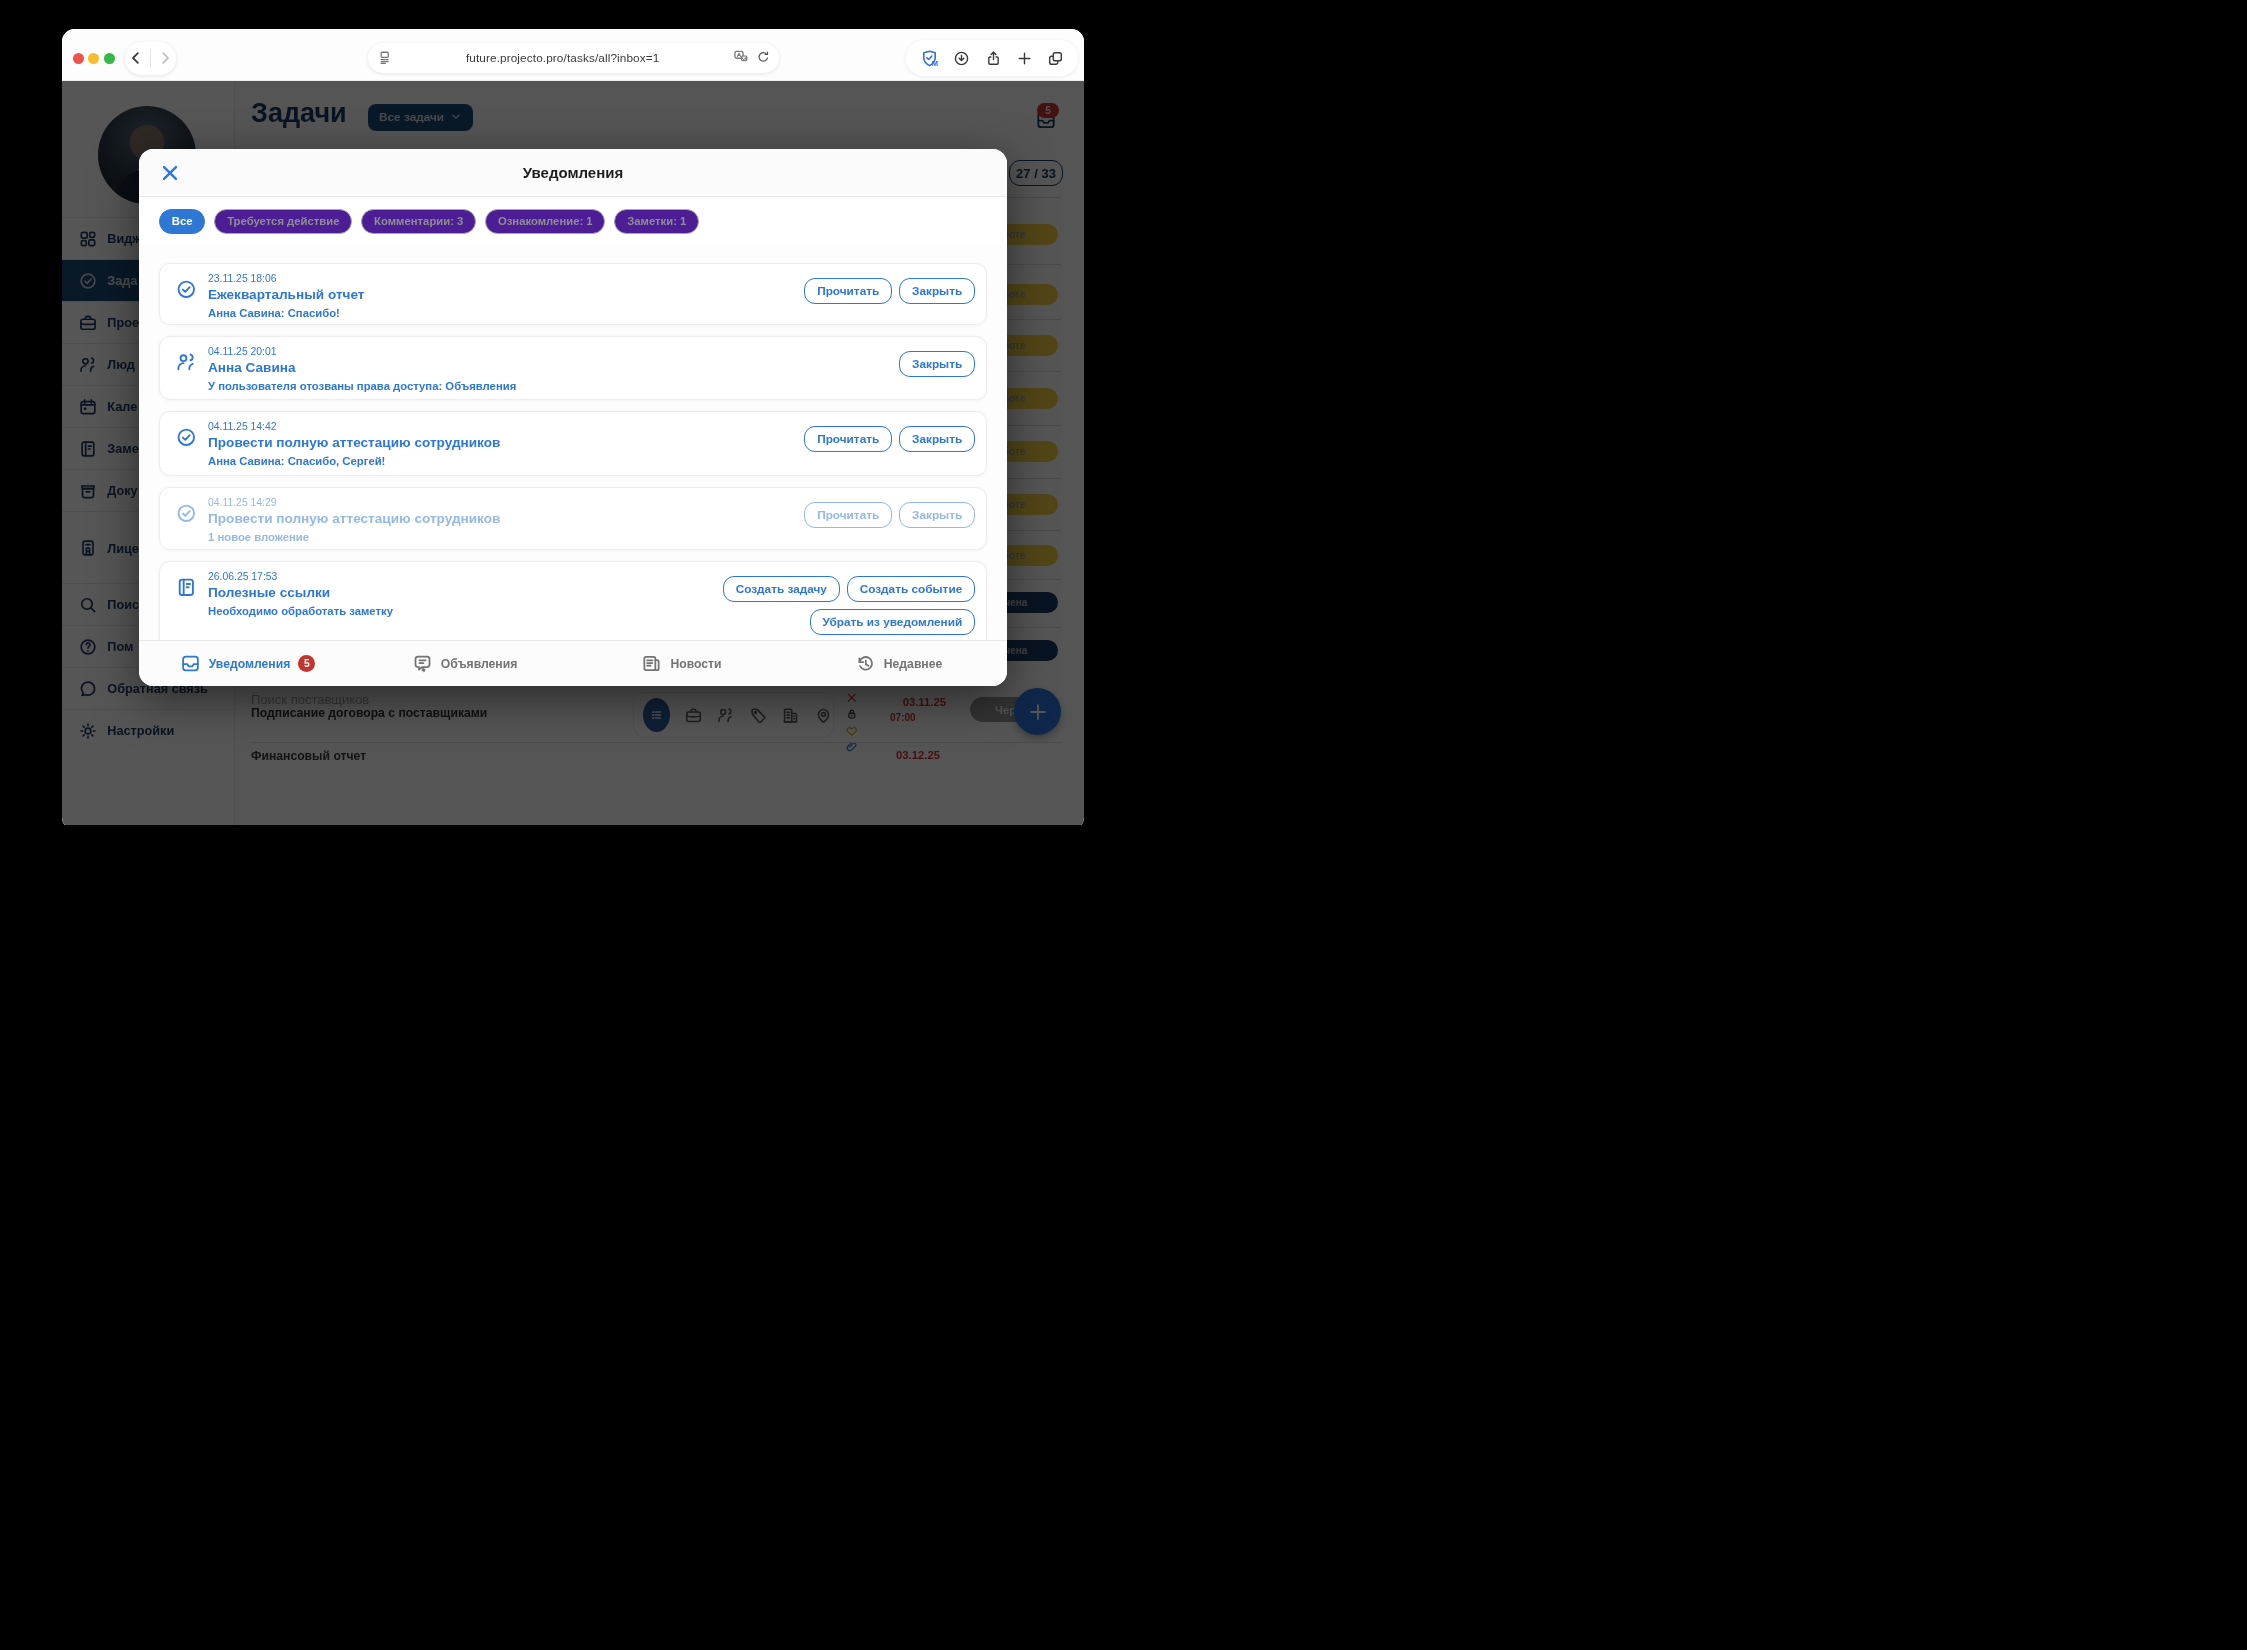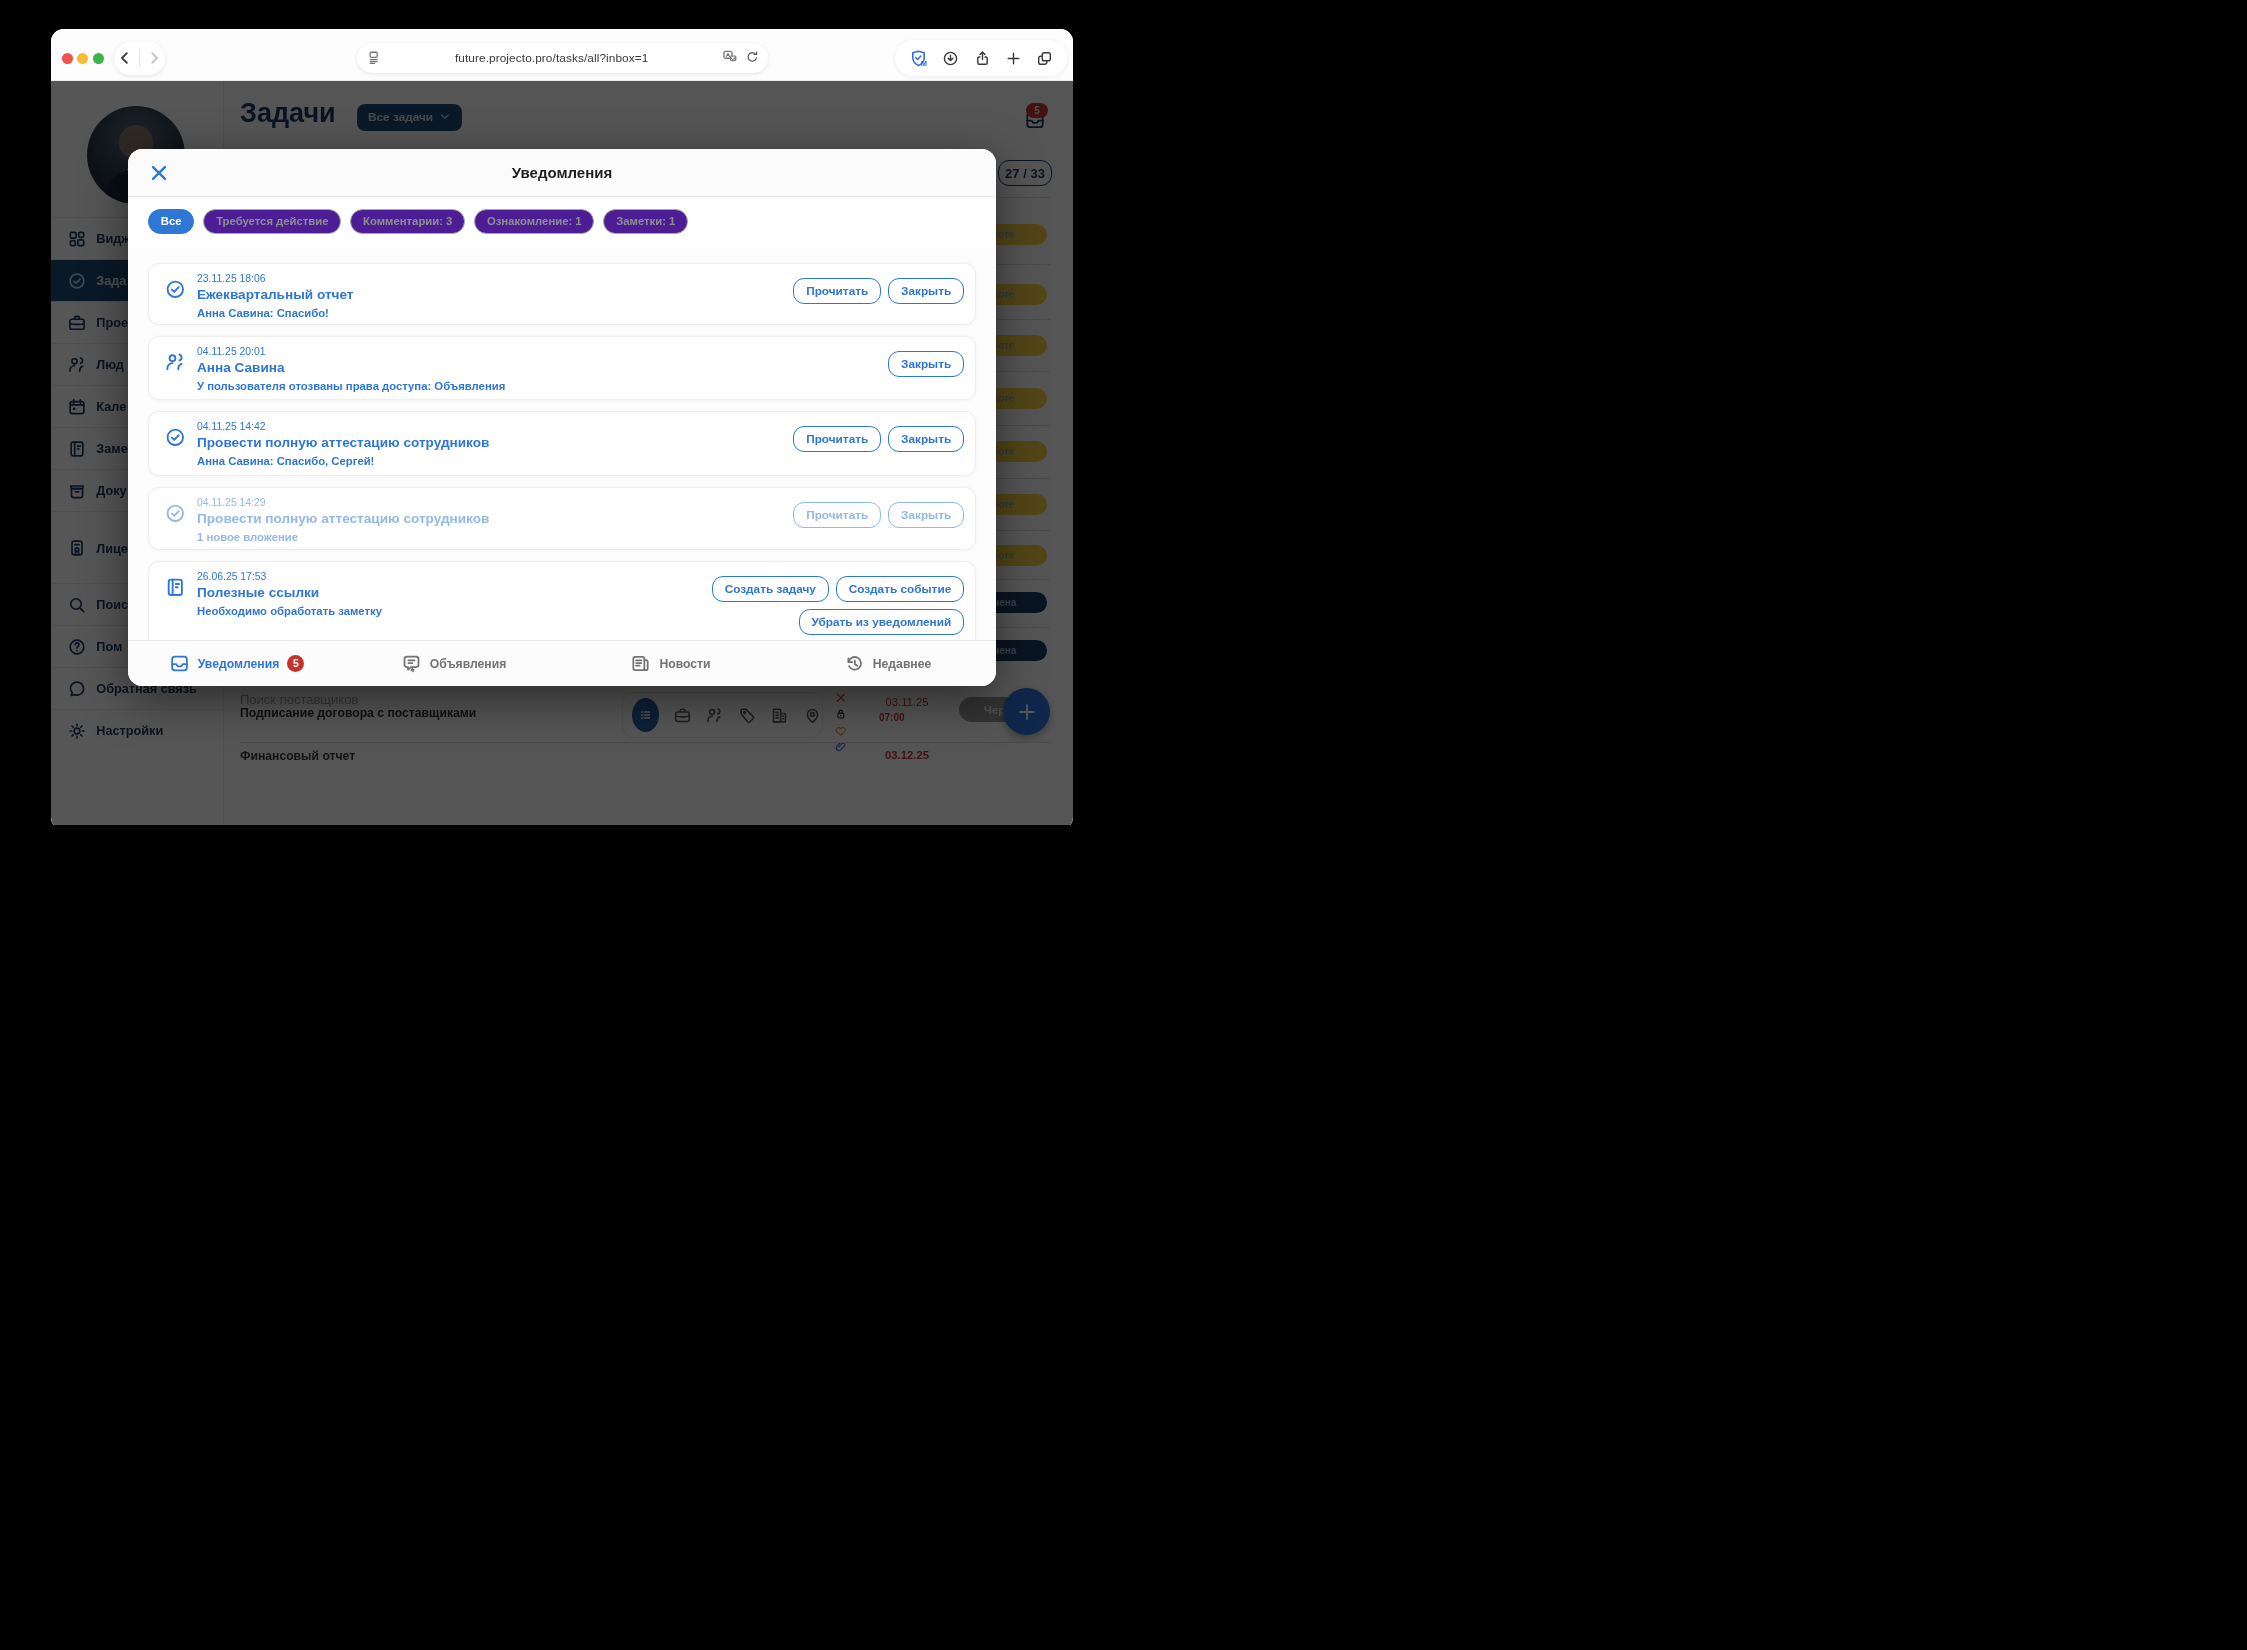--- a/index.html
+++ b/index.html
@@ -1,18 +1,18 @@
 <!DOCTYPE html>
 <html style="font-size:14.5px"><head>
 <meta charset="utf-8">
 <style>
   html,body{margin:0;padding:0;background:#000;}
   body{width:1124px;height:825px;position:relative;overflow:hidden;
        font-family:"Liberation Sans", sans-serif;-webkit-font-smoothing:antialiased;}
-  .window{position:absolute;left:51px;top:29px;width:1022px;height:801px;border-radius:12.7px;
+  .window{position:absolute;left:62px;top:29px;width:1022px;height:801px;border-radius:12.7px;
           background:#fff;overflow:hidden;box-shadow:0 22px 72px rgba(0,0,0,.6);}
   
   .chrome{position:absolute;left:0;top:0;right:0;height:51px;background:#fdfdfe;border-bottom:0.9px solid #ececec;z-index:40;}
   .tl{position:absolute;top:23.5px;width:11px;height:11px;border-radius:50%;}
   .tl.r{left:11px;background:#f0524d;}
   .tl.y{left:26px;background:#f6bc32;}
   .tl.g{left:42px;background:#39b64a;}
   .navpill{position:absolute;left:63px;top:12.7px;width:51px;height:33px;border-radius:16.3px;background:#fff;
            box-shadow:0 0.9px 4.5px rgba(0,0,0,.10);display:flex;align-items:center;justify-content:space-around;}
   .navsep{width:0.9px;height:18px;background:#e4e4e4;}
@@ -66,21 +66,21 @@
             display:flex;align-items:center;gap:13.6px;padding-left:9px;box-sizing:border-box;}
   .listcircle{width:34px;height:34px;border-radius:50%;background:#2a5f9e;display:flex;align-items:center;justify-content:center;color:#fff;}
   .listcircle .icn{width:18px;height:18px;}
   .rowic{color:#5c5c5c;width:19px;height:19px;}
   .metaicons{position:absolute;left:783px;top:611px;display:flex;flex-direction:column;align-items:center;gap:2.7px;}
   .metaicons .icn{width:13.6px;height:13.6px;}
   .mi-cross{color:#c5342c;}
   .mi-lock{color:#2b2b2b;}
   .mi-heart{color:#d7a514;}
   .mi-paperclip{color:#2e77d4;}
-  .t-date{position:absolute;left:828px;top:616px;width:56px;text-align:center;font-size:11.3px;font-weight:normal;color:#c5342c;}
+  .t-date{position:absolute;left:828px;top:616px;width:56px;text-align:right;font-size:11.3px;font-weight:bold;color:#c5342c;}
   .t-time{position:absolute;left:828px;top:632px;width:56px;text-align:left;font-size:10px;font-weight:bold;color:#c5342c;}
   .draftpill{position:absolute;left:908px;top:617px;width:78px;height:25px;border-radius:12.7px;background:#979797;border:none;
              color:#efefef;font-size:11.3px;font-weight:bold;font-family:inherit;display:flex;align-items:center;justify-content:center;}
   .fab{position:absolute;left:952px;top:608px;width:47px;height:47px;border-radius:50%;background:#2e74d8;border:none;color:#fff;
        display:flex;align-items:center;justify-content:center;box-shadow:0 3.6px 9px rgba(0,0,0,.3);}
   .fab .icn{width:22px;height:22px;}
   .botdiv{position:absolute;left:189px;top:662px;width:811px;height:0.9px;background:#dcdcdc;}
   .t2-title{position:absolute;left:189px;top:669px;font-size:12.2px;font-weight:bold;color:#3a3a3a;}
   .t2-date{position:absolute;left:828px;top:669px;width:56px;text-align:center;font-size:11.3px;font-weight:bold;color:#c5342c;}
   

